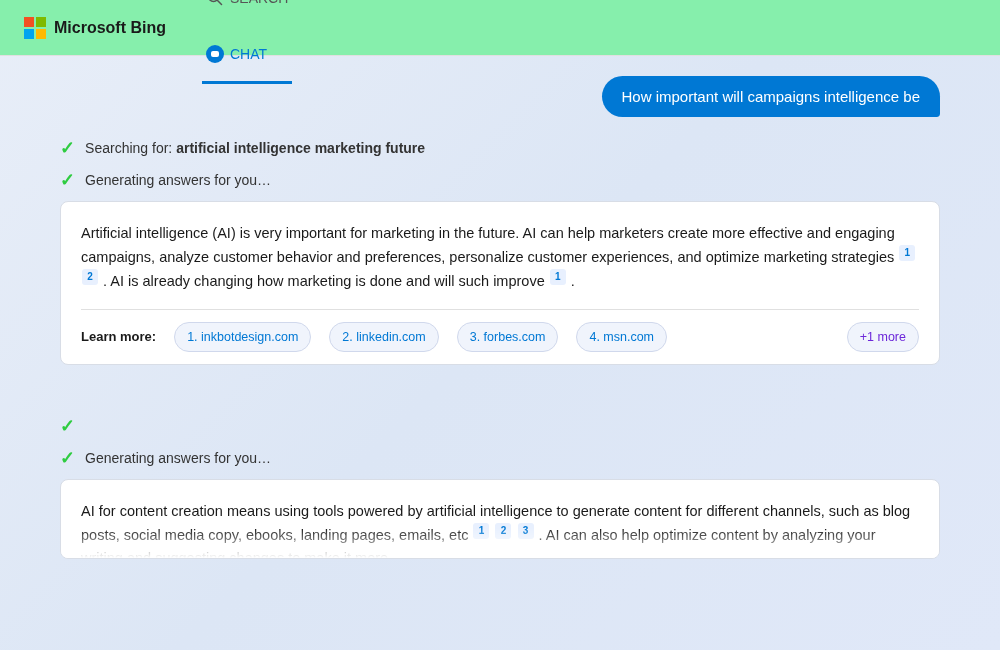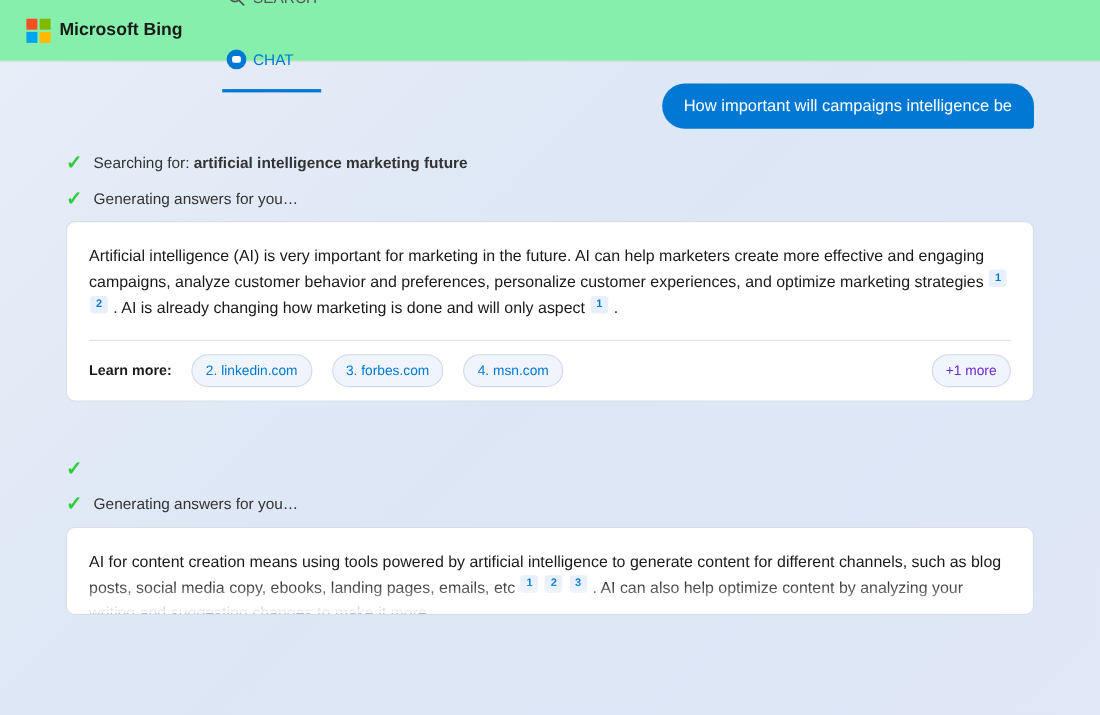--- a/index.html
+++ b/index.html
@@ -275,26 +275,27 @@
   <div class="status-item">
     <span class="checkmark">✓</span>
     <span class="status-text">Generating answers for you…</span>
   </div>
 
   <div class="response-card">
     <div class="response-text">
       <span>Artificial intelligence (AI) is very important for marketing in the future. AI can help marketers create more effective and engaging campaigns, analyze customer behavior and preferences, personalize customer experiences, and optimize marketing strategies</span>
       <span class="sup-ref">1</span>
       <span class="sup-ref">2</span>
-      <span>. AI is already changing how marketing is done and will only aspect</span>
+      <span>. AI is already changing how marketing is done and will such improve</span>
       <span class="sup-ref">1</span>
       <span>.</span>
     </div>
     <div class="learn-more-bar">
       <span class="learn-more-label">Learn more:</span>
+      <span class="learn-more-link">1. inkbotdesign.com</span>
       <span class="learn-more-link">2. linkedin.com</span>
       <span class="learn-more-link">3. forbes.com</span>
       <span class="learn-more-link">4. msn.com</span>
       <span class="learn-more-more">+1 more</span>
     </div>
   </div>
 
   <div class="section-gap"></div>
 
   <div class="status-item">

